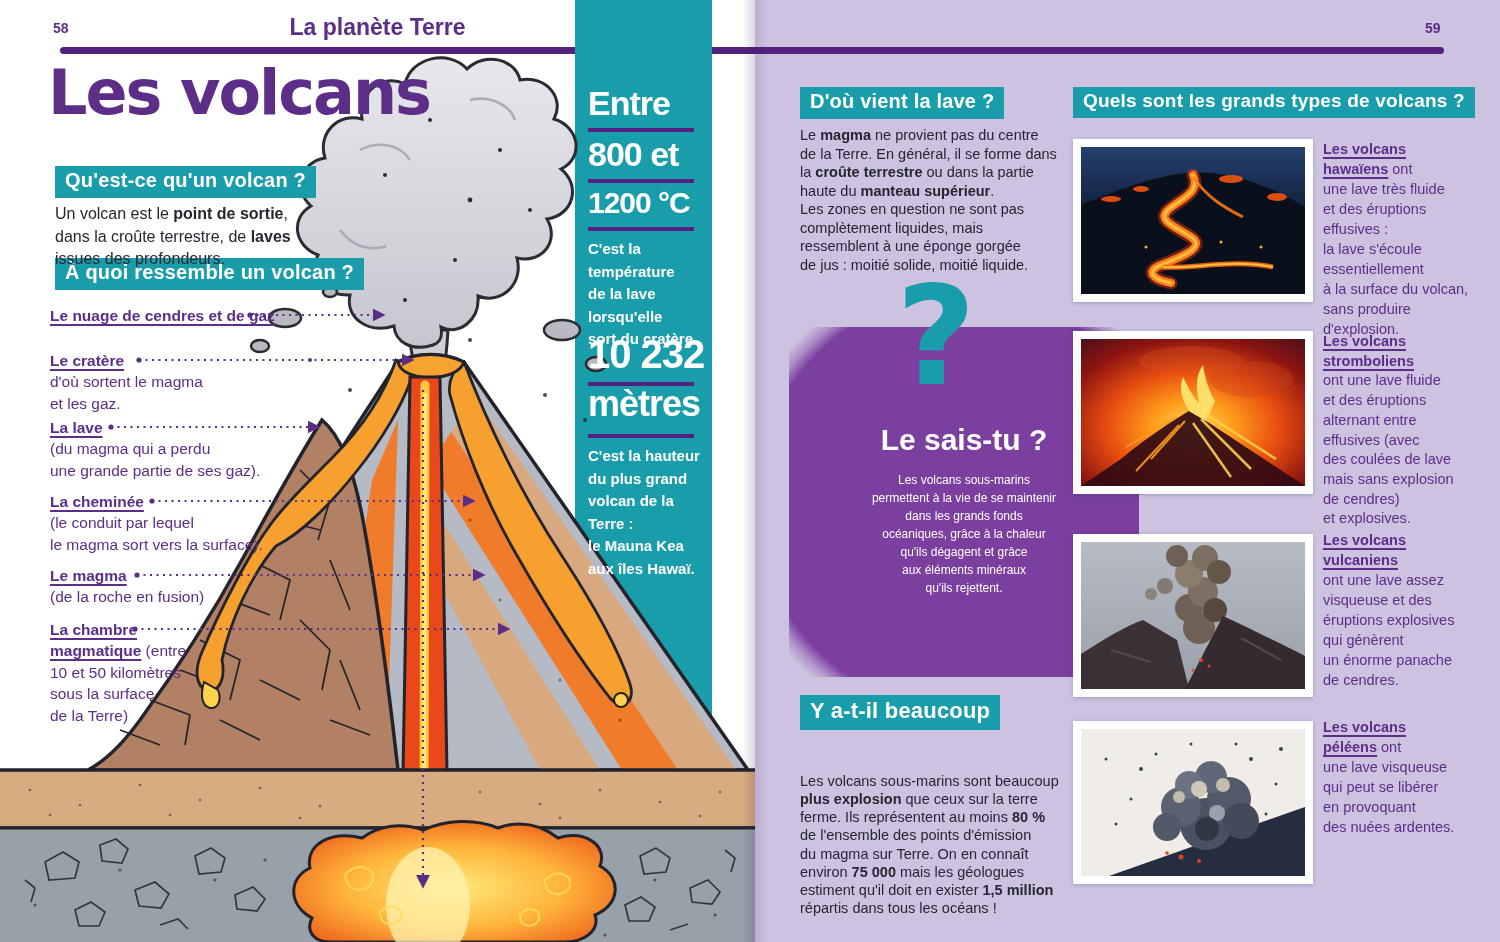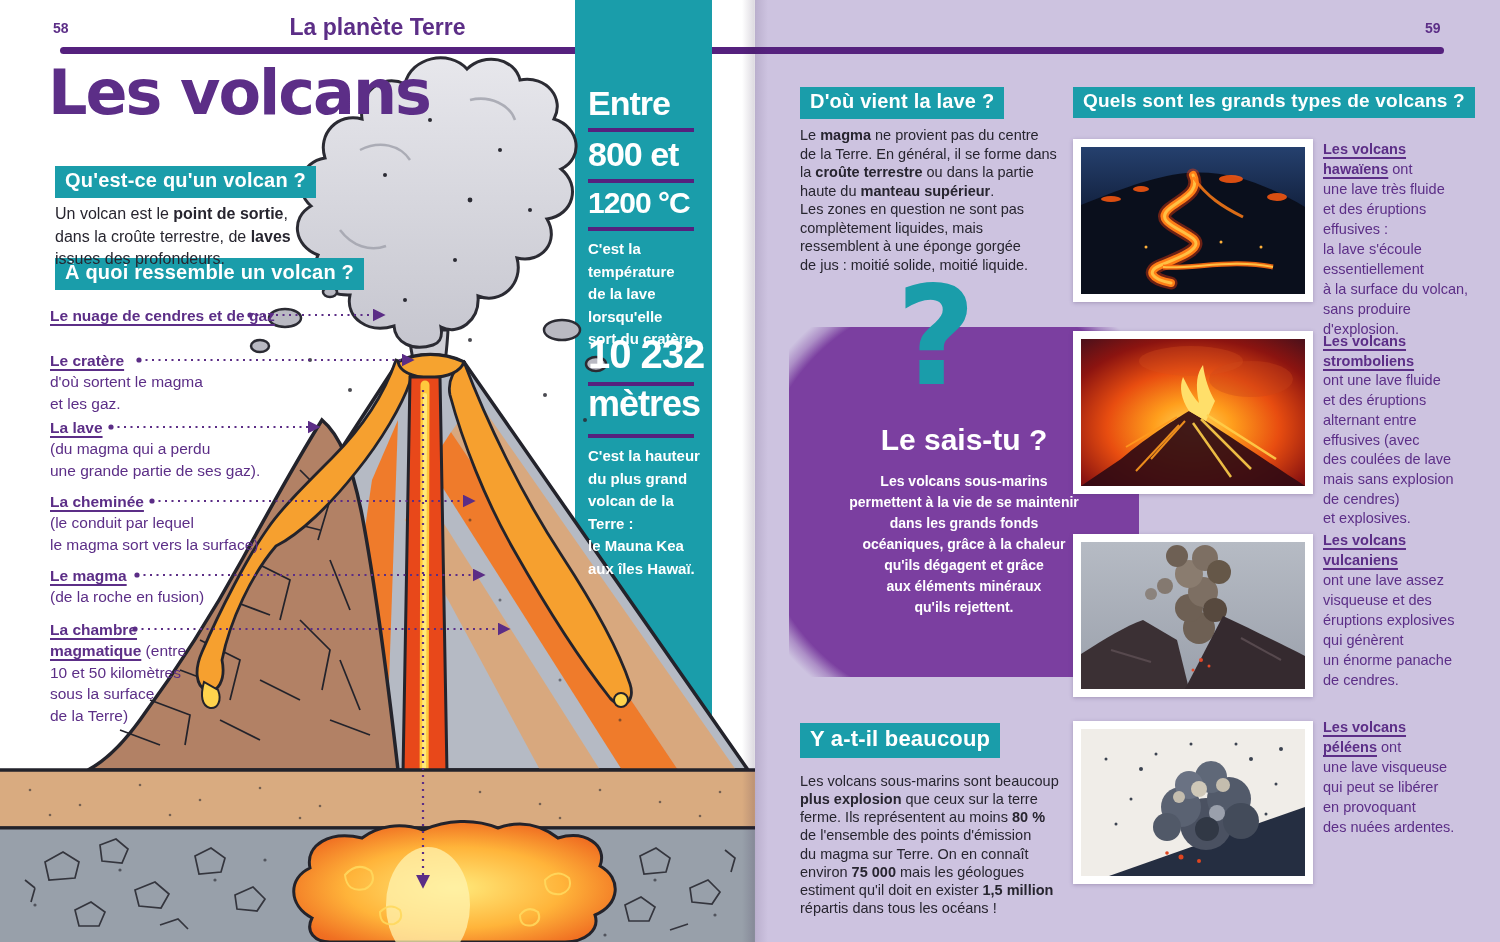--- a/index.html
+++ b/index.html
@@ -26,22 +26,22 @@
   .band-txt{left:588px;width:118px;color:#ffffff;font-weight:800;z-index:6;line-height:1;}
   .band-big{letter-spacing:-1px;}
   .band-rule{left:588px;width:106px;height:4px;background:#55217e;z-index:6;}
   .band-cap{left:588px;width:116px;color:#fff;font-weight:700;font-size:15px;line-height:1.5;z-index:6;}
   .rp-body{font-size:14.5px;line-height:1.28;color:#27252f;font-weight:500;}
   .circle{left:789px;top:327px;width:350px;height:350px;z-index:4;
           background:radial-gradient(circle,#7b3fa0 0%,#7b3fa0 84%,rgba(123,63,160,.4) 89%,rgba(123,63,160,0) 94%);}
   .qmark{left:896px;top:268px;font-size:138px;line-height:1;font-weight:800;color:#1a9daa;z-index:5;
          font-family:"DejaVu Sans","Liberation Sans",sans-serif;}
   .circle-title{left:0;top:96px;width:350px;text-align:center;font-size:30px;font-weight:800;color:#fff;}
-  .circle-body{left:25px;top:144px;width:300px;text-align:center;font-size:14px;line-height:1.5;
-               font-weight:700;color:#fff;}
+  .circle-body{left:25px;top:144px;width:300px;text-align:center;font-size:12px;line-height:1.5;
+               font-weight:400;color:#fff;}
   .photo{left:1073px;width:224px;background:#fff;padding:8px;z-index:4;
          box-shadow:0 1px 4px rgba(70,50,100,.3);}
   .photo svg{display:block;}
   .vtype{left:1323px;width:160px;font-size:14.5px;line-height:1.38;color:#5c2e87;font-weight:500;z-index:4;}
   .gutter{left:742px;top:0;width:26px;height:942px;z-index:9;pointer-events:none;
           background:linear-gradient(90deg,rgba(40,20,60,0) 0%,rgba(40,20,60,.15) 45%,rgba(40,20,60,.1) 55%,rgba(40,20,60,0) 100%);}
 </style>
 </head>
 <body>
 
@@ -319,21 +319,21 @@
 permettent à la vie de se maintenir
 dans les grands fonds
 océaniques, grâce à la chaleur
 qu'ils dégagent et grâce
 aux éléments minéraux
 qu'ils rejettent.</div>
   </div>
   <div class="abs qmark">?</div>
 
   <div class="abs txt" style="left:800px;top:695px;">
-    <span class="chip" style="font-size:22px;margin-top:28px;">Y a-t-il beaucoup</span>
+    <span class="chip" style="font-size:22px;">Y a-t-il beaucoup</span>
   </div>
   <div class="abs txt rp-body rich" style="left:800px;top:772px;width:290px;line-height:1.25;"><span>Les volcans sous-marins sont beaucoup
 </span><span class="b">plus explosion</span><span> que ceux sur la terre
 ferme. Ils représentent au moins </span><span class="b">80 %</span><span>
 de l'ensemble des points d'émission
 du magma sur Terre. On en connaît
 environ </span><span class="b">75 000</span><span> mais les géologues
 estiment qu'il doit en exister </span><span class="b">1,5 million</span><span>
 répartis dans tous les océans !</span></div>
 

